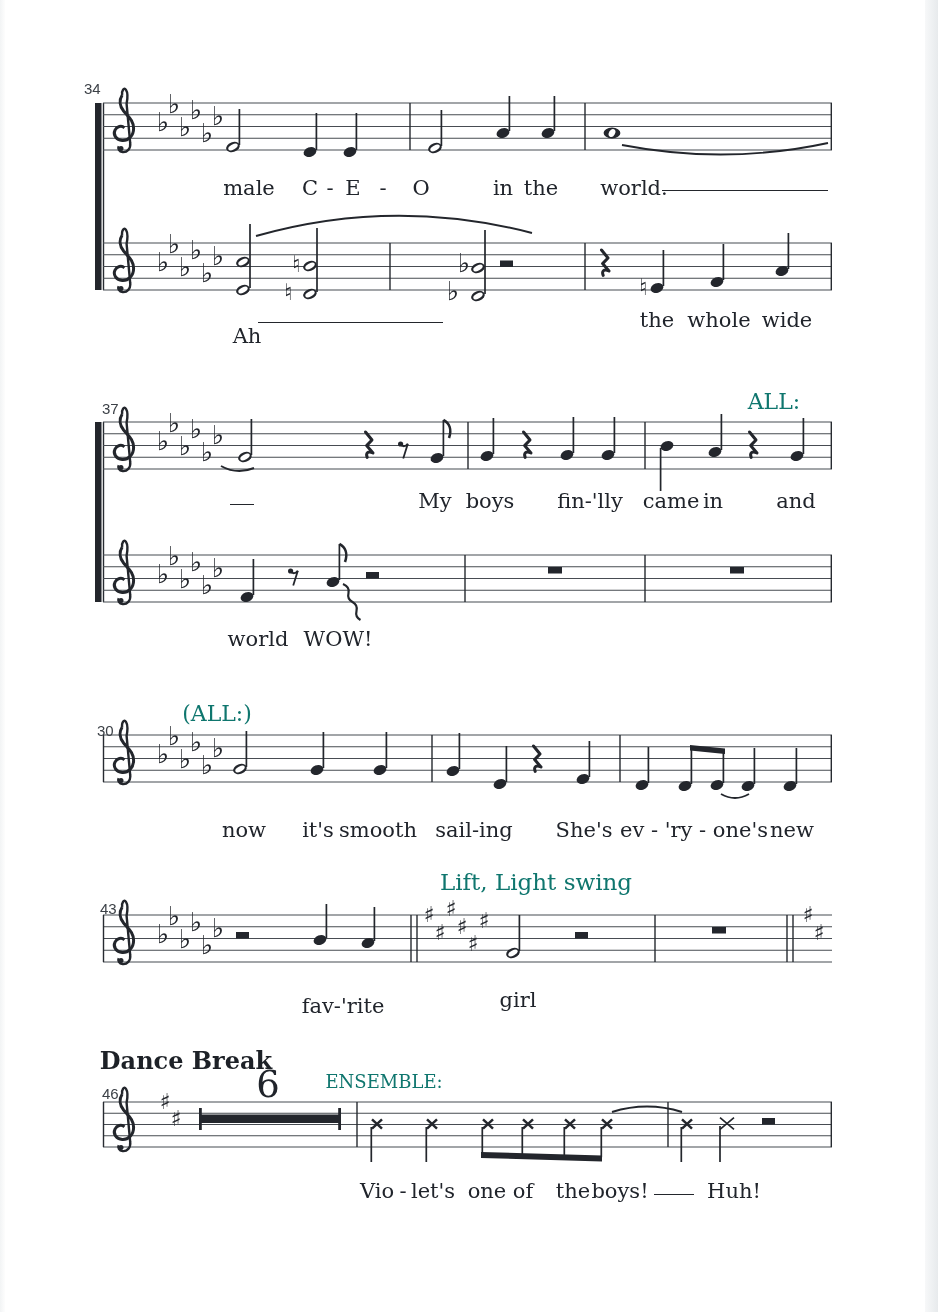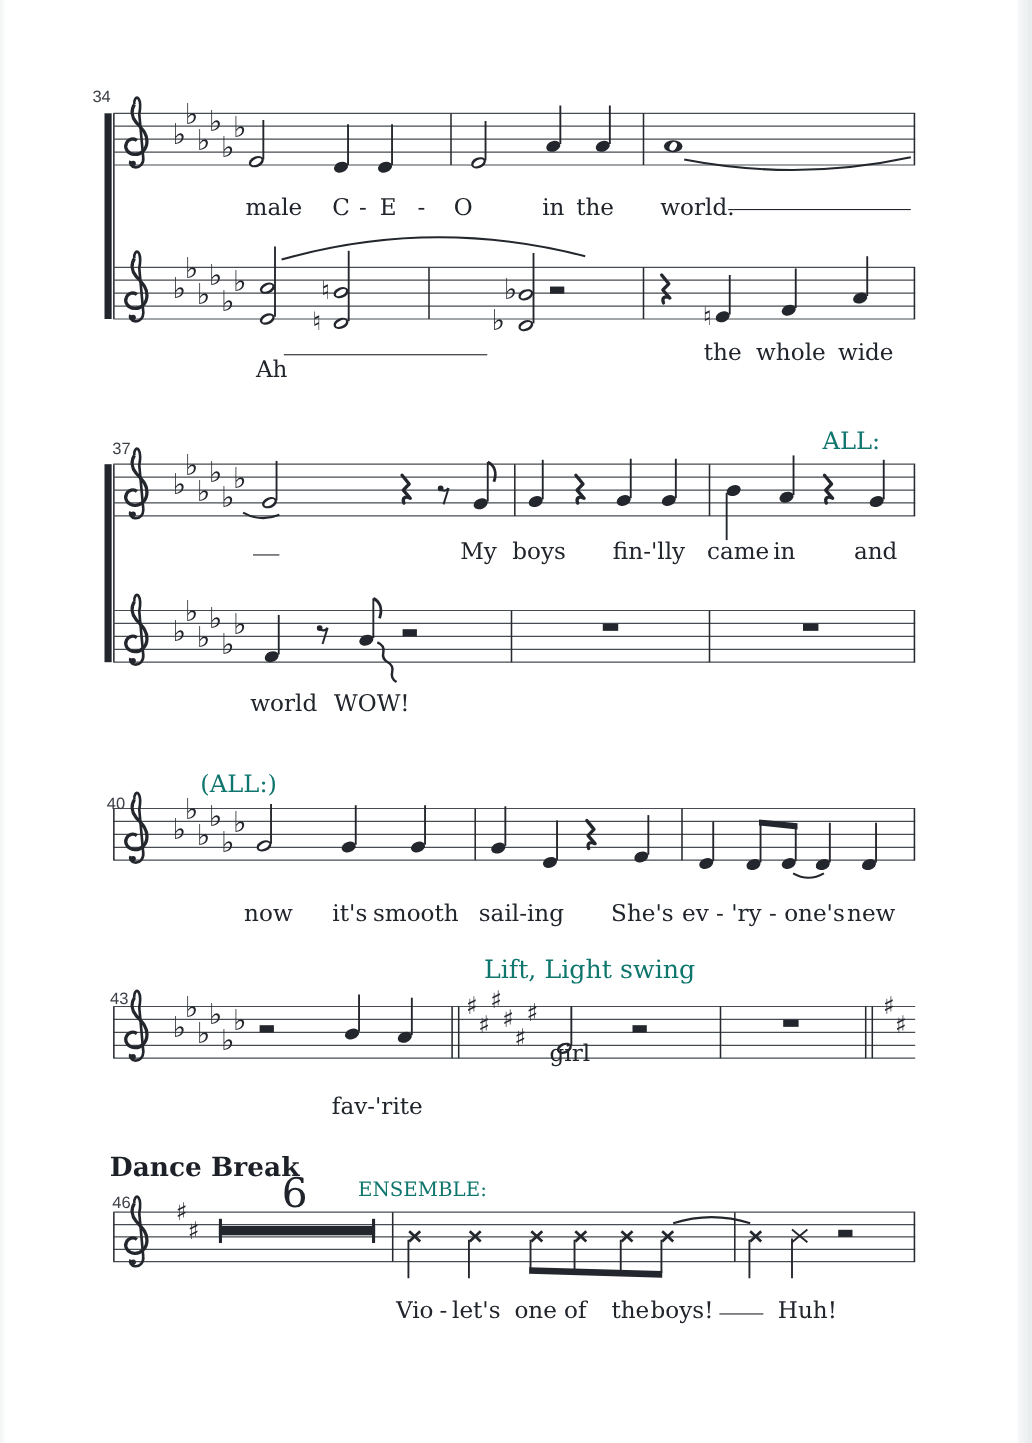--- a/index.html
+++ b/index.html
@@ -292,21 +292,21 @@
       <path class="stem" d="M371.3 1127V1162M426.3 1127V1162M482.3 1127V1153.5M522.3 1127V1154.8M564.3 1127V1156M601.3 1127V1157.3M681.3 1127V1162M720 1126V1162"></path>
       <polygon class="ink" points="481,1152 602,1155.5 602,1161.5 481,1158"></polygon>
       <path class="tie" d="M612 1112Q647 1101 682 1112"></path>
       <use href="#hrest" x="762" y="1118"></use>
     </g>
   </g>
 </svg>
 
 <span class="mnum" style="left:84px;top:80px">34</span>
 <span class="mnum" style="left:102px;top:400px">37</span>
-<span class="mnum" style="left:97px;top:722px">40</span>
+<span class="mnum" style="left:97px;top:722px">30</span>
 <span class="mnum" style="left:100px;top:900px">43</span>
 <span class="mnum" style="left:102px;top:1085px">46</span>
 
 <span class="t lbl" style="left:774px;top:389px">ALL:</span>
 <span class="t lbl" style="left:217px;top:701px">(ALL:)</span>
 <span class="t lbl" style="left:536px;top:869px;font-size:23px">Lift, Light swing</span>
 <span class="t lbl-big" style="left:186px;top:1046px">Dance Break</span>
 <span class="t mrnum" style="left:268px;top:1063px">6</span>
 <span class="t lbl" style="left:384px;top:1071px;font-size:18px">ENSEMBLE:</span>
 
@@ -340,21 +340,21 @@
 
 <span class="t lyr" style="left:244px;top:818px">now</span>
 <span class="t lyr" style="left:318px;top:818px">it's</span>
 <span class="t lyr" style="left:378px;top:818px">smooth</span>
 <span class="t lyr" style="left:474px;top:818px">sail-ing</span>
 <span class="t lyr" style="left:584px;top:818px">She's</span>
 <span class="t lyr" style="left:694px;top:818px">ev - 'ry - one's</span>
 <span class="t lyr" style="left:792px;top:818px">new</span>
 
 <span class="t lyr" style="left:343px;top:994px">fav-'rite</span>
-<span class="t lyr" style="left:518px;top:946px">girl</span>
+<span class="t lyr" style="left:518px;top:988px">girl</span>
 
 <span class="t lyr" style="left:377px;top:1179px">Vio</span>
 <span class="t lyr" style="left:403px;top:1179px">-</span>
 <span class="t lyr" style="left:433px;top:1179px">let's</span>
 <span class="t lyr" style="left:487px;top:1179px">one</span>
 <span class="t lyr" style="left:523px;top:1179px">of</span>
 <span class="t lyr" style="left:573px;top:1179px">the</span>
 <span class="t lyr" style="left:620px;top:1179px">boys!</span>
 <div class="ext" style="left:654px;top:1194px;width:40px"></div>
 <span class="t lyr" style="left:734px;top:1179px">Huh!</span>

